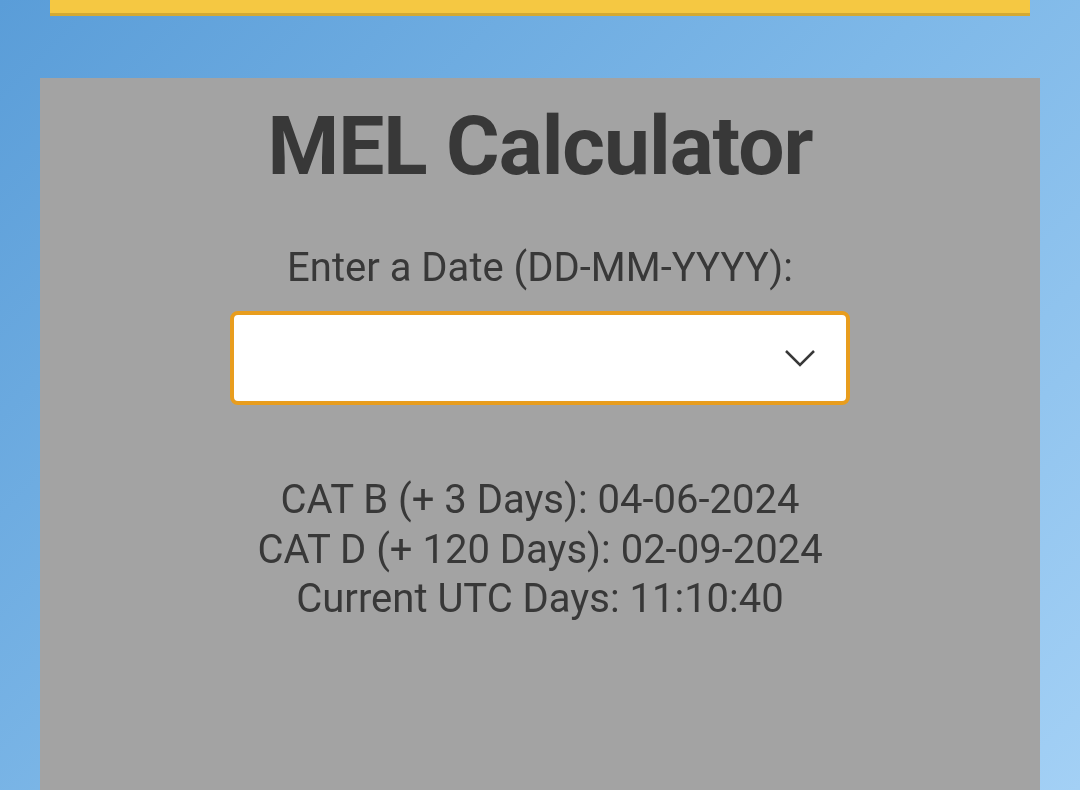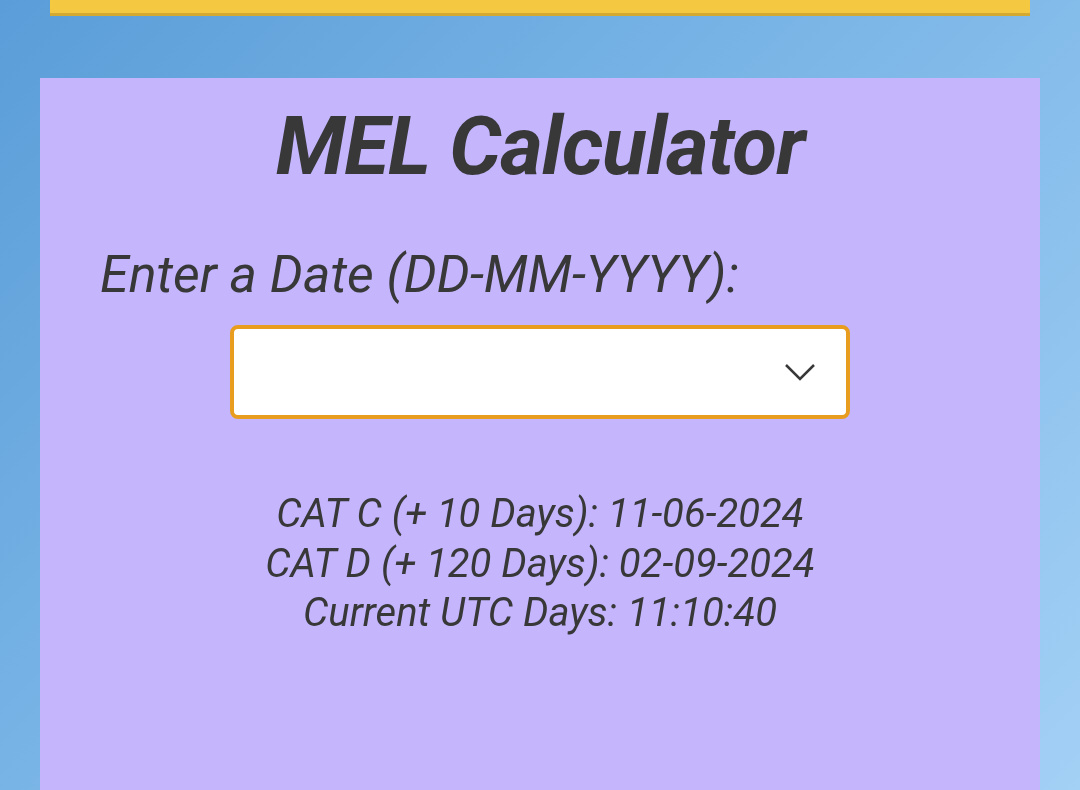--- a/index.html
+++ b/index.html
@@ -26,38 +26,37 @@
       background: #f5c842;
       border-bottom: 3px solid #d4a932;
     }
 
     .card {
       position: absolute;
       top: 78px;
       left: 40px;
       right: 40px;
       bottom: 0;
-      background: #c4b5fd;
+      background: #a3a3a3;
       padding: 20px 60px 30px 60px;
-      font-style: italic;
     }
 
     .title {
       font-size: 82px;
       font-weight: 700;
       color: #383838;
       text-align: center;
       margin-bottom: 50px;
       letter-spacing: -1px;
     }
 
     .input-label {
-      font-size: 52px;
+      font-size: 40px;
       color: #383838;
-      text-align: left;
+      text-align: center;
       margin-bottom: 20px;
       font-weight: 400;
     }
 
     .dropdown-container {
       display: flex;
       justify-content: center;
       margin-bottom: 70px;
     }
 
@@ -104,17 +103,17 @@
   <div class="dropdown-container">
     <div class="dropdown">
       <span></span>
       <svg class="chevron" viewBox="0 0 32 18" fill="none" stroke="#383838" stroke-width="2.5">
         <polyline points="2,2 16,16 30,2"></polyline>
       </svg>
     </div>
   </div>
 
   <div class="results">
-    <div class="result-line">CAT C (+ 10 Days): 11-06-2024</div>
+    <div class="result-line">CAT B (+ 3 Days): 04-06-2024</div>
     <div class="result-line">CAT D (+ 120 Days): 02-09-2024</div>
     <div class="result-line">Current UTC Days: 11:10:40</div>
   </div>
 </div>
 
 </body></html>

